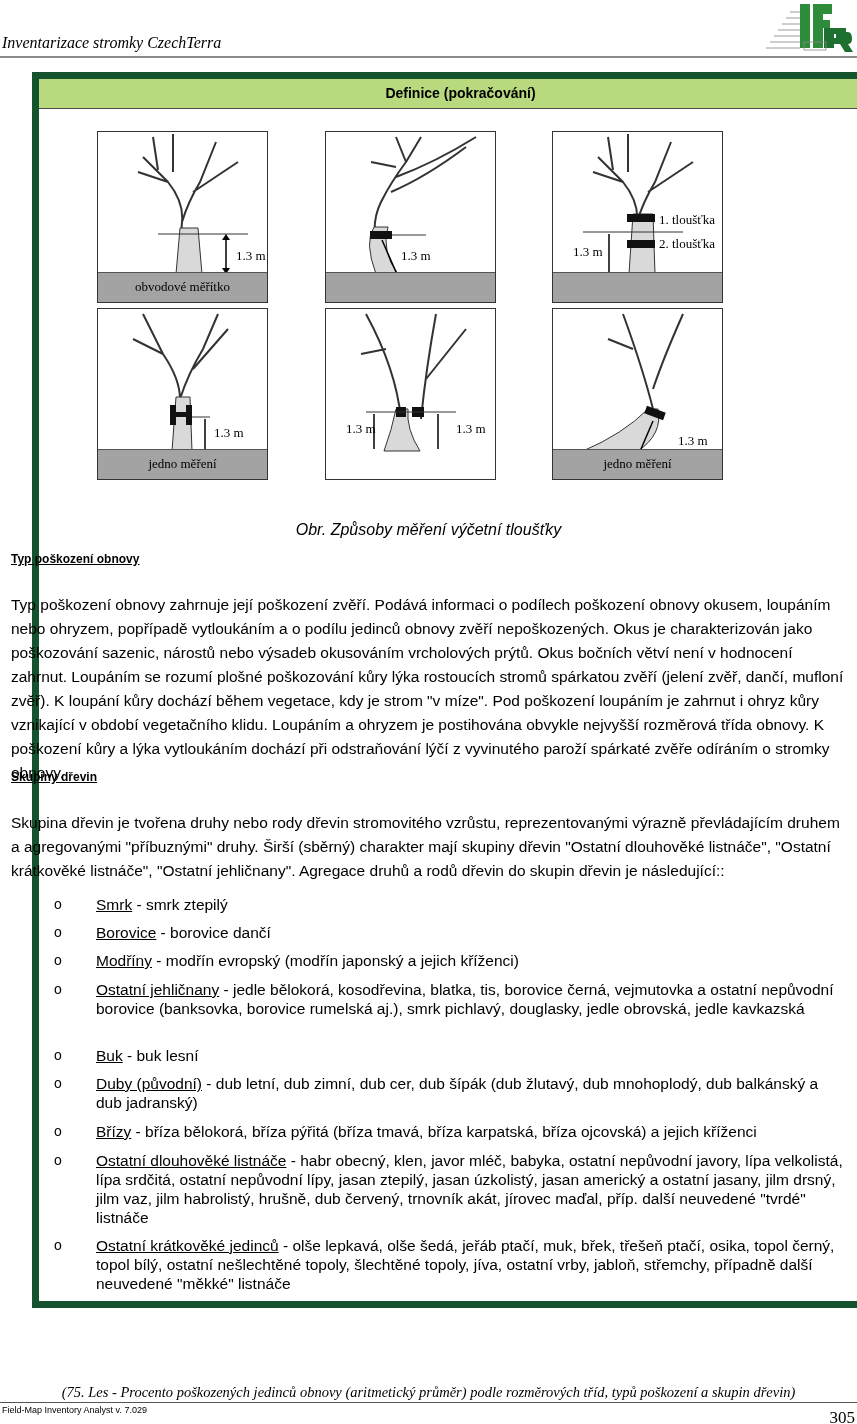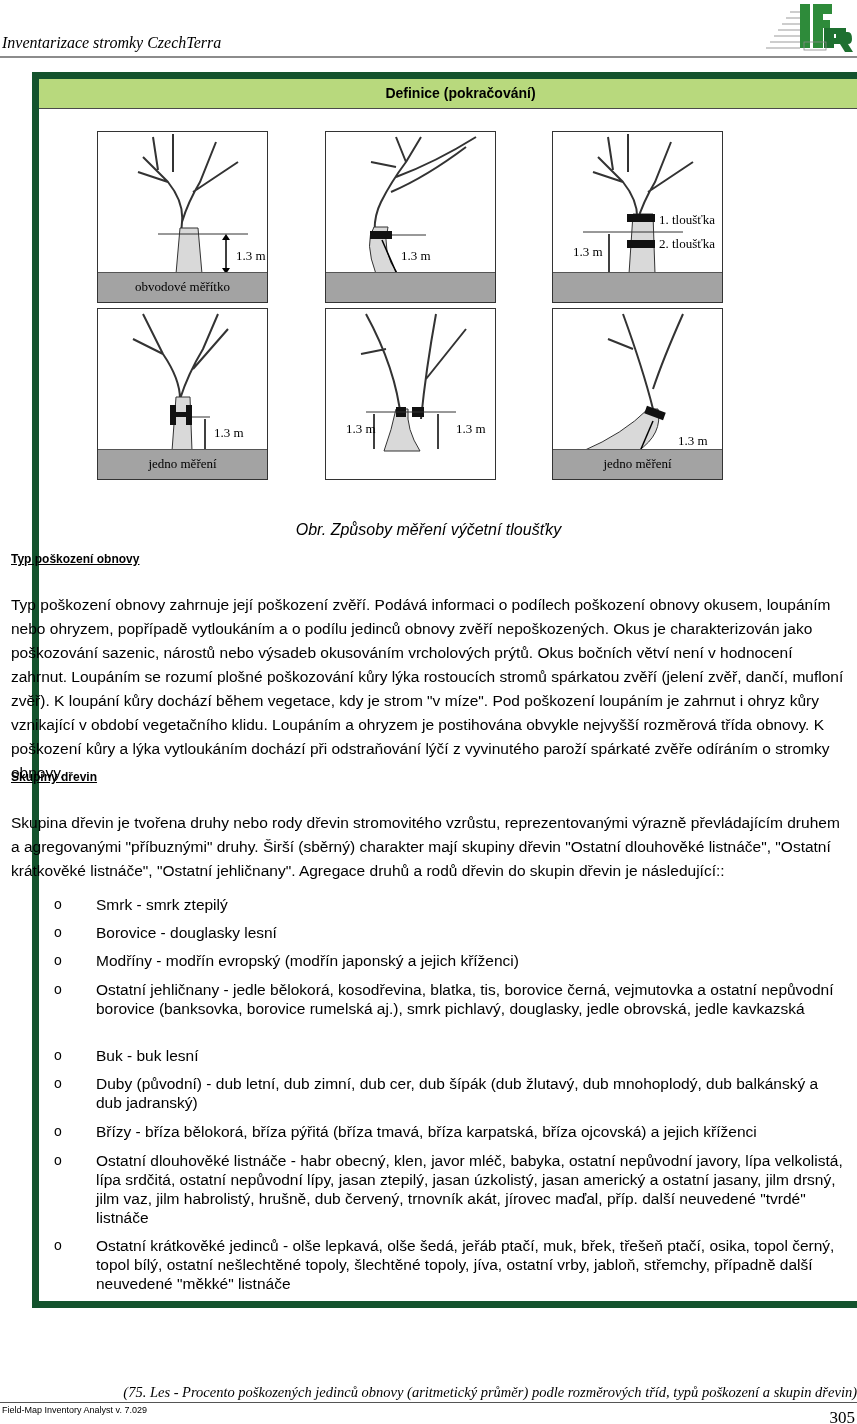--- a/index.html
+++ b/index.html
@@ -16,23 +16,23 @@
   .figure { position: absolute; width: 171px; height: 172px; border: 1px solid #333; background: #fff; overflow: hidden; }
   .figure svg { position: absolute; left: 0; top: 0; }
   .ground { position: absolute; left: 0; bottom: 0; width: 100%; height: 30px; background: #a3a3a3; border-top: 1px solid #555; text-align: center; font-family: "Liberation Serif", serif; font-size: 13px; line-height: 28px; }
 
   .caption { position: absolute; left: 0; width: 857px; top: 505px; text-align: center; font-style: italic; font-size: 16px; margin-top: 16px; }
   .section-h { position: absolute; left: 11px; font-weight: bold; font-size: 12px; text-decoration: underline; }
   .para { position: absolute; left: 11px; width: 840px; font-size: 15.5px; line-height: 24px; }
   .li { position: absolute; left: 0; width: 857px; font-size: 15.5px; line-height: 19px; }
   .li .bullet { position: absolute; left: 54px; top: 0; font-size: 14px; }
   .li .body { position: absolute; left: 96px; width: 750px; }
-  .li .term { }
+  .li .term { text-decoration: underline; }
 
-  .foot-caption { position: absolute; left: 0; width: 857px; top: 1384px; text-align: right; font-family: "Liberation Serif", serif; font-style: italic; font-size: 14.5px; }
+  .foot-caption { position: absolute; left: 0; width: 857px; top: 1384px; text-align: center; font-family: "Liberation Serif", serif; font-style: italic; font-size: 14.5px; }
   .foot-line { position: absolute; left: 0; top: 1402px; width: 857px; height: 1px; background: #555; }
   .foot-left { position: absolute; left: 2px; top: 1405px; font-size: 9px; }
   .foot-page { position: absolute; right: 2px; top: 1408px; font-family: "Liberation Serif", serif; font-size: 17px; }
 </style>
 </head>
 <body>
 
 <div class="hdr-title">Inventarizace stromky CzechTerra</div>
 <div class="logo">
   <svg width="94" height="52" viewBox="0 0 94 52">
@@ -144,21 +144,21 @@
 
 <div class="section-h" style="top:770px;">Skupiny dřevin</div>
 <div class="para" style="top:811px;">Skupina dřevin je tvořena druhy nebo rody dřevin stromovitého vzrůstu, reprezentovanými výrazně převládajícím druhem a agregovanými "příbuznými" druhy. Širší (sběrný) charakter mají skupiny dřevin "Ostatní dlouhověké listnáče", "Ostatní krátkověké listnáče", "Ostatní jehličnany". Agregace druhů a rodů dřevin do skupin dřevin je následující::</div>
 
 <div class="li" style="top:895px;">
   <span class="bullet">o</span>
   <div class="body"><span class="term">Smrk</span><span> - smrk ztepilý</span></div>
 </div>
 <div class="li" style="top:923px;">
   <span class="bullet">o</span>
-  <div class="body"><span class="term">Borovice</span><span> - douglasky lesní</span></div>
+  <div class="body"><span class="term">Borovice</span><span> - borovice dančí</span></div>
 </div>
 <div class="li" style="top:951px;">
   <span class="bullet">o</span>
   <div class="body"><span class="term">Modříny</span><span> - modřín evropský (modřín japonský a jejich kříženci)</span></div>
 </div>
 <div class="li" style="top:980px;">
   <span class="bullet">o</span>
   <div class="body"><span class="term">Ostatní jehličnany</span><span> -  jedle bělokorá, kosodřevina, blatka, tis, borovice černá, vejmutovka a ostatní nepůvodní borovice (banksovka, borovice rumelská aj.), smrk pichlavý, douglasky, jedle obrovská, jedle kavkazská</span></div>
 </div>
 <div class="li" style="top:1046px;">

